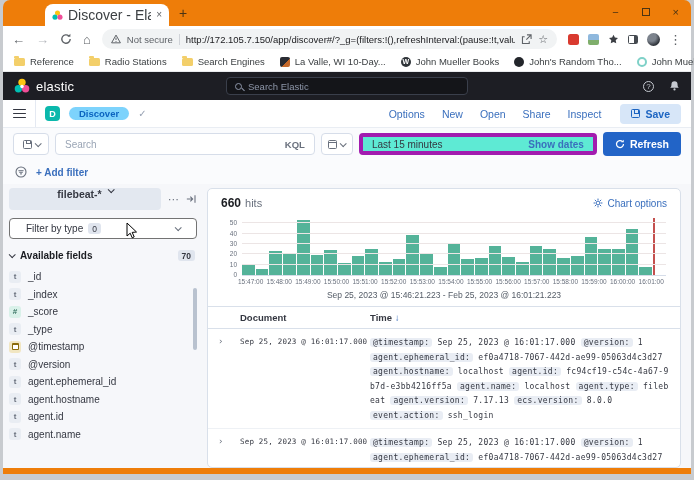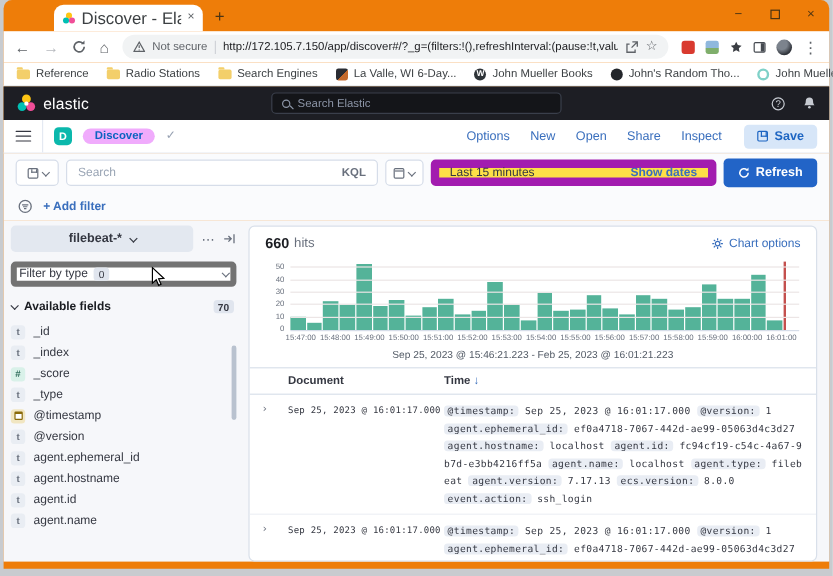--- a/index.html
+++ b/index.html
@@ -47,49 +47,49 @@
   .esearch { position:absolute; left:50%; transform:translateX(-50%); width:242px; height:18px; background:#141519; border:1px solid #3a3f4b; border-radius:4px; display:flex; align-items:center; gap:6px; padding:0 8px; color:#8d96a8; font-size:9.5px; }
   .ehicons { margin-left:auto; display:flex; gap:15px; align-items:center; color:#c6cad1; }
   .helpdot { width:11px; height:11px; border:1.2px solid #c6cad1; border-radius:50%; font-size:8px; display:grid; place-items:center; }
 
   
   .apptoolbar { height:28px; background:#fff; display:flex; align-items:center; gap:9px; padding:0 0 0 10px; border-bottom:1px solid #e9edf3; }
   .burger { display:flex; flex-direction:column; gap:2.5px; width:13px; }
   .burger i { height:1.6px; background:#343741; border-radius:1px; }
   .vdiv { width:1px; height:27px; background:#e4e9f2; }
   .space-badge { width:15px; height:15px; border-radius:4px; background:#0bb8ac; color:#fff; font-size:9px; font-weight:700; display:grid; place-items:center; }
-  .crumb { background:#f0abfc; color:#0b64c0; font-size:9.5px; font-weight:700; padding:1px 10px; border-radius:10px; }
+  .crumb { background:#7dd3fc; color:#0b64c0; font-size:9.5px; font-weight:700; padding:1px 10px; border-radius:10px; }
   .check { color:#98a2b3; font-size:10px; }
   .tlinks { margin-left:auto; display:flex; gap:17px; align-items:center; font-size:10.5px; color:#3a6fbd; padding-right:10px; }
   .tlink { cursor:pointer; }
   .savebtn { display:flex; align-items:center; gap:5px; background:#d7e6f8; color:#1d65c2; font-weight:700; font-size:10.5px; padding:4px 11px; border-radius:4px; }
 
   
   .querybar { height:32px; background:#fafbfd; display:flex; align-items:center; gap:6px; padding:0 10px; }
   .qbtn { height:22px; background:#fff; border:1px solid #d6dde9; border-radius:4px; display:flex; align-items:center; justify-content:center; gap:3px; color:#69707d; }
   .sqbtn { width:36px; }
   .searchbox { flex:1; height:22px; background:#fff; border:1px solid #d6dde9; border-radius:4px; display:flex; align-items:center; padding:0 9px; font-size:10px; }
   .phold { color:#9aa5b5; }
   .kql { margin-left:auto; color:#69707d; font-size:9.5px; font-weight:600; }
   .datebtn { width:32px; }
-  .datebox { width:238px; height:22px; background:#fde047; border:7px solid #a21caf; border-radius:4px; display:flex; align-items:center; padding:4px 9px; font-size:10px; color:#343741; }
+  .datebox { width:238px; height:22px; background:#5eead4; border:4px solid #a21caf; border-radius:4px; display:flex; align-items:center; padding:4px 9px; font-size:10px; color:#343741; }
   .showdates { margin-left:auto; color:#3a6fbd; font-weight:600; }
   .refreshbtn { height:24px; padding:0 12px; background:#2264c7; color:#fff; border-radius:4px; font-size:10.5px; font-weight:700; display:flex; align-items:center; gap:5px; }
 
   .filterbar { height:24px; background:#fafbfd; display:flex; align-items:center; gap:9px; padding:0 12px; }
   .addfilter { color:#3a6fbd; font-size:10px; font-weight:600; }
 
   
   .main { height:284px; background:#f6f7fa; display:flex; gap:10px; padding:4px 10px 0 6px; }
   .sidebar { width:188px; position:relative; flex:none; }
   .idxrow { display:flex; align-items:center; gap:7px; }
-  .idxbtn { width:152px; height:22px; background:#e3e8f0; border-radius:4px; display:flex; align-items:center; justify-content:center; gap:6px; font-size:10.5px; font-weight:700; color:#343741; }
+  .idxbtn { width:152px; height:22px; background:#e3e8f0; border-radius:4px; display:flex; justify-content:center; gap:6px; font-size:10.5px; font-weight:700; color:#343741; }
   .dots { color:#69707d; font-size:11px; }
   .sfn { margin-top:8px; height:21px; background:#fff; border:1px solid #d6dde9; border-radius:4px; display:flex; align-items:center; gap:6px; padding:0 7px; font-size:10px; color:#98a2b3; }
-  .fbt { margin-top:8px; height:21px; background:#fff; border:5px solid #737373; border-radius:4px; display:flex; align-items:center; gap:5px; padding:0 2px; font-size:10px; color:#343741; }
+  .fbt { margin-top:8px; height:21px; background:#fff; border:1px solid #737373; border-radius:4px; display:flex; align-items:center; gap:5px; padding:0 16px; font-size:10px; color:#343741; }
   .minibadge { background:#e0e5ee; border-radius:3px; font-size:8.5px; padding:0.5px 4px; color:#343741; }
   .afh { margin-top:11px; display:flex; align-items:center; gap:6px; font-size:10px; font-weight:700; color:#1a1c21; }
   .afh .minibadge { margin-left:auto; margin-right:2px; }
   .fields { margin-top:7px; }
   .field { display:flex; align-items:center; gap:7px; height:17.5px; font-size:10px; color:#343741; }
   .fi { width:12px; height:12px; border-radius:3px; font-size:8px; font-weight:700; display:grid; place-items:center; flex:none; }
   .fi-t { background:#e9edf3; color:#69707d; }
   .fi-n { background:#d9f1e9; color:#357160; }
   .fi-date { background:#f1e6c2; }
   .cal { width:7px; height:7px; border:1px solid #8a6a0a; border-top:2.6px solid #8a6a0a; border-radius:1px; background:#fff; }
@@ -197,21 +197,21 @@
         <div class="bm-item">
           <span class="bm-icon bm-folder"></span>
           <span class="bm-label">Radio Stations</span>
         </div>
         <div class="bm-item">
           <span class="bm-icon bm-folder"></span>
           <span class="bm-label">Search Engines</span>
         </div>
         <div class="bm-item">
           <span class="bm-icon bm-weather"></span>
-          <span class="bm-label">La Valle, WI 6-Day...</span>
+          <span class="bm-label">La Valle, WI 10-Day...</span>
         </div>
         <div class="bm-item">
           <span class="bm-icon bm-wordpress">W</span>
           <span class="bm-label">John Mueller Books</span>
         </div>
         <div class="bm-item">
           <span class="bm-icon bm-dark"></span>
           <span class="bm-label">John's Random Tho...</span>
         </div>
         <div class="bm-item">

